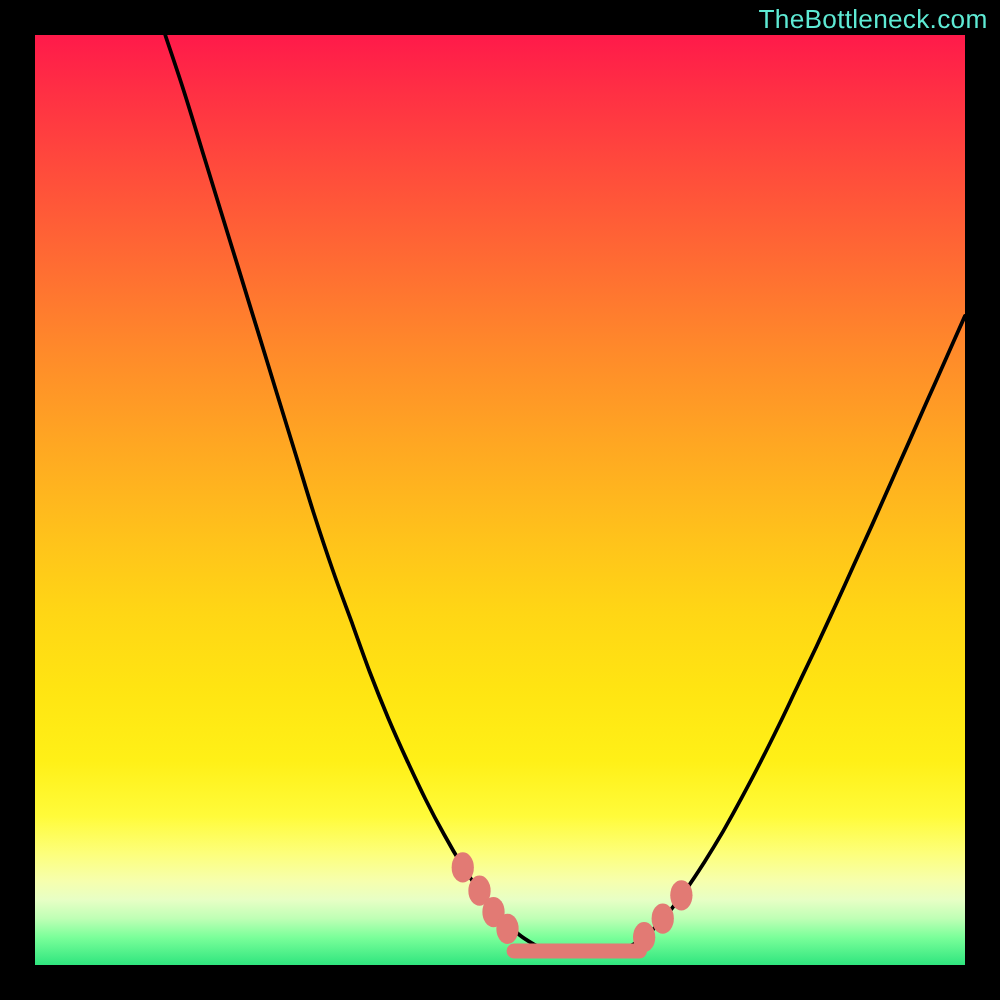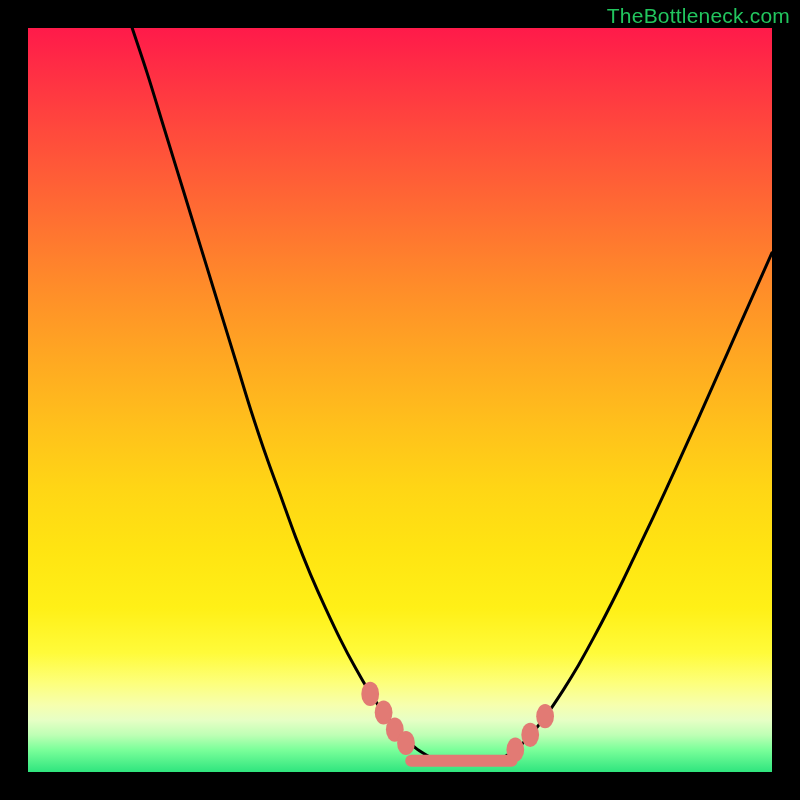--- a/index.html
+++ b/index.html
@@ -44,21 +44,21 @@
       #e7ffc5 93%,
       #bfffb5 95%,
       #7bff9a 97%,
       #2fe57e 100%
     );
   }
   .watermark {
     position: absolute;
     top: 4px;
     right: 10px;
-    color: #22c55e;
+    color: #5eead4;
     font-size: 21px;
     font-weight: 500;
     letter-spacing: 0.2px;
     user-select: none;
   }
   svg.curves {
     position: absolute;
     top: 0;
     left: 0;
     width: 744px;

